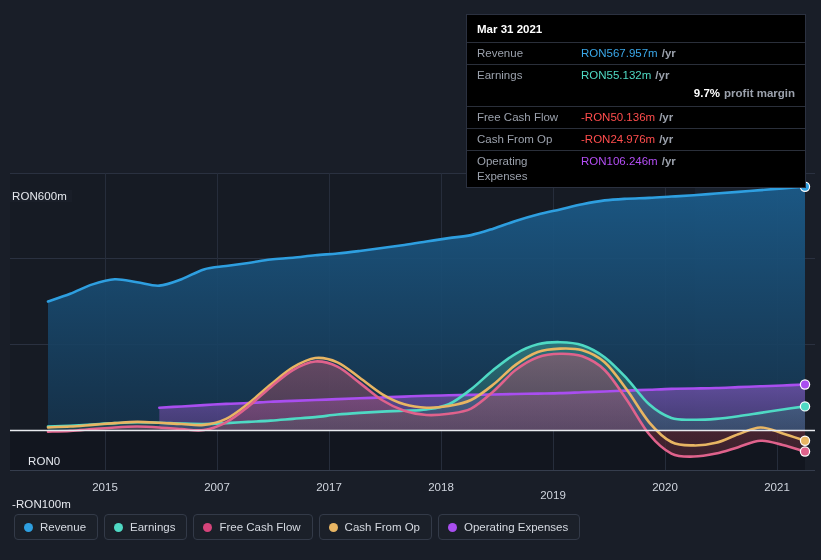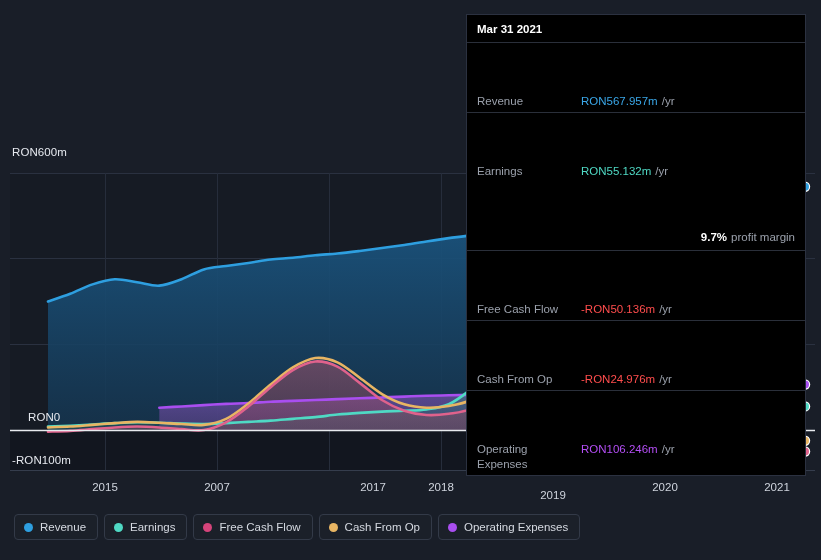--- a/index.html
+++ b/index.html
@@ -12,20 +12,21 @@
   #chart-root{position:absolute;inset:0;}
 
   
   .plot-svg{position:absolute;left:0;top:0;width:821px;height:560px;}
 
   
   .ylabel{
     position:absolute;font-size:11.5px;color:#e6e9ef;
     background:#191e28;padding:0 5px 0 12px;white-space:nowrap;
     letter-spacing:.1px;
+    margin-top:44px;
   }
   .ylabel.zero{background:transparent;padding-left:28px;}
   .xlabel{
     position:absolute;font-size:11.5px;color:#cfd4dd;
     transform:translateX(-50%);white-space:nowrap;
   }
 
   
   .tooltip{
     position:absolute;left:466px;top:14px;width:340px;
@@ -38,21 +39,21 @@
   }
   .tt-row{
     display:flex;align-items:baseline;
     border-top:1px solid #2a2f3a;
     padding:3px 10px 3px 10px;
     font-size:11.5px;line-height:15px;
   }
   .tt-row.sub{border-top:none;padding-top:0;padding-bottom:5px;justify-content:flex-end;}
   .tt-label{width:104px;flex:0 0 104px;color:#9ba1ac;}
   .tt-val{font-weight:normal;white-space:nowrap;}
-  .tt-unit{color:#9ba1ac;font-weight:normal;margin-left:4px;margin-top:48px;}
+  .tt-unit{color:#9ba1ac;font-weight:bold;margin-left:4px;}
   .tt-margin-pct{font-weight:bold;color:#fff;}
 
   
   .legend{
     position:absolute;left:14px;top:514px;
     display:flex;gap:6px;align-items:center;z-index:20;
   }
   .legend-item{
     display:flex;align-items:center;gap:7px;
     border:1px solid #333a48;border-radius:4px;
@@ -161,21 +162,21 @@
 
   <div>
     <div class="ylabel" style="top:146px;left:0;">RON600m</div>
     <div class="ylabel zero" style="top:411px;left:0;">RON0</div>
     <div class="ylabel" style="top:454px;left:0;background:transparent;">-RON100m</div>
   </div>
 
   <div>
     <div class="xlabel" style="left:105px;top:481px;">2015</div>
     <div class="xlabel" style="left:217px;top:481px;">2007</div>
-    <div class="xlabel" style="left:329px;top:481px;margin-left:44px;">2017</div>
+    <div class="xlabel" style="left:329px;top:481px;">2017</div>
     <div class="xlabel" style="left:441px;top:481px;">2018</div>
     <div class="xlabel" style="left:553px;top:481px;margin-top:8px;">2019</div>
     <div class="xlabel" style="left:665px;top:481px;">2020</div>
     <div class="xlabel" style="left:777px;top:481px;">2021</div>
   </div>
 
   <div class="tooltip">
     <div class="tt-title">Mar 31 2021</div>
 
     <div class="tt-row">

